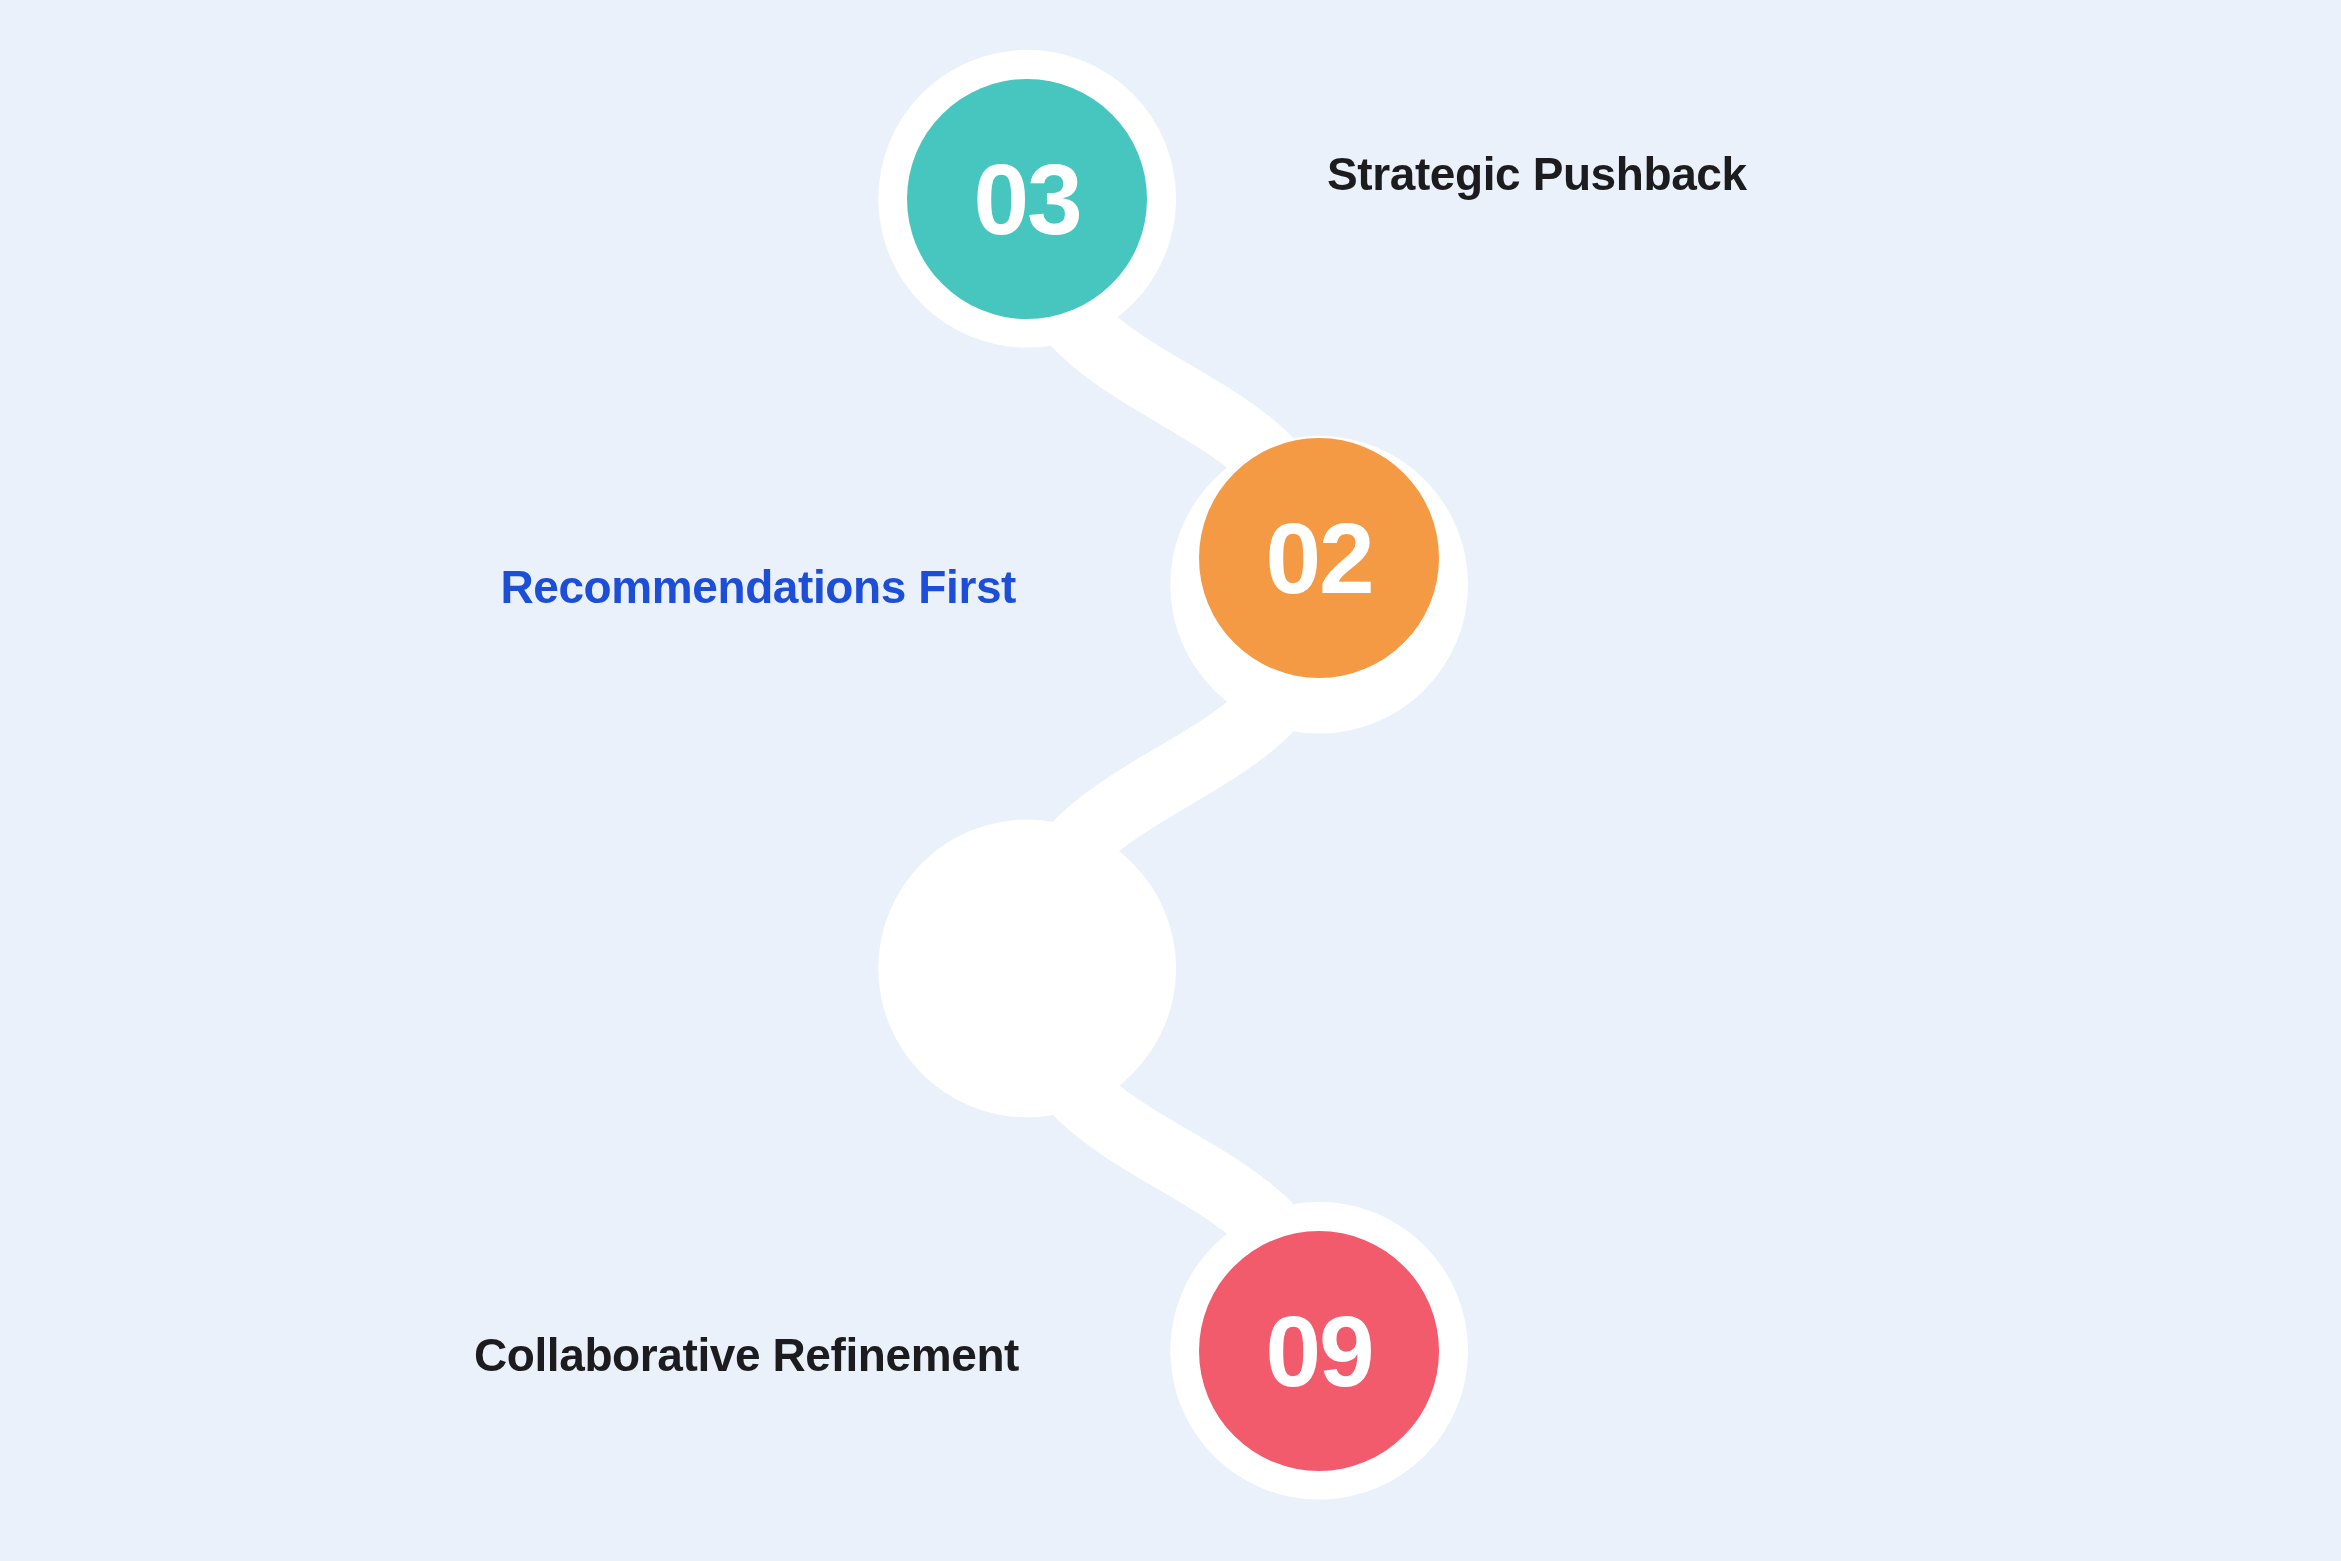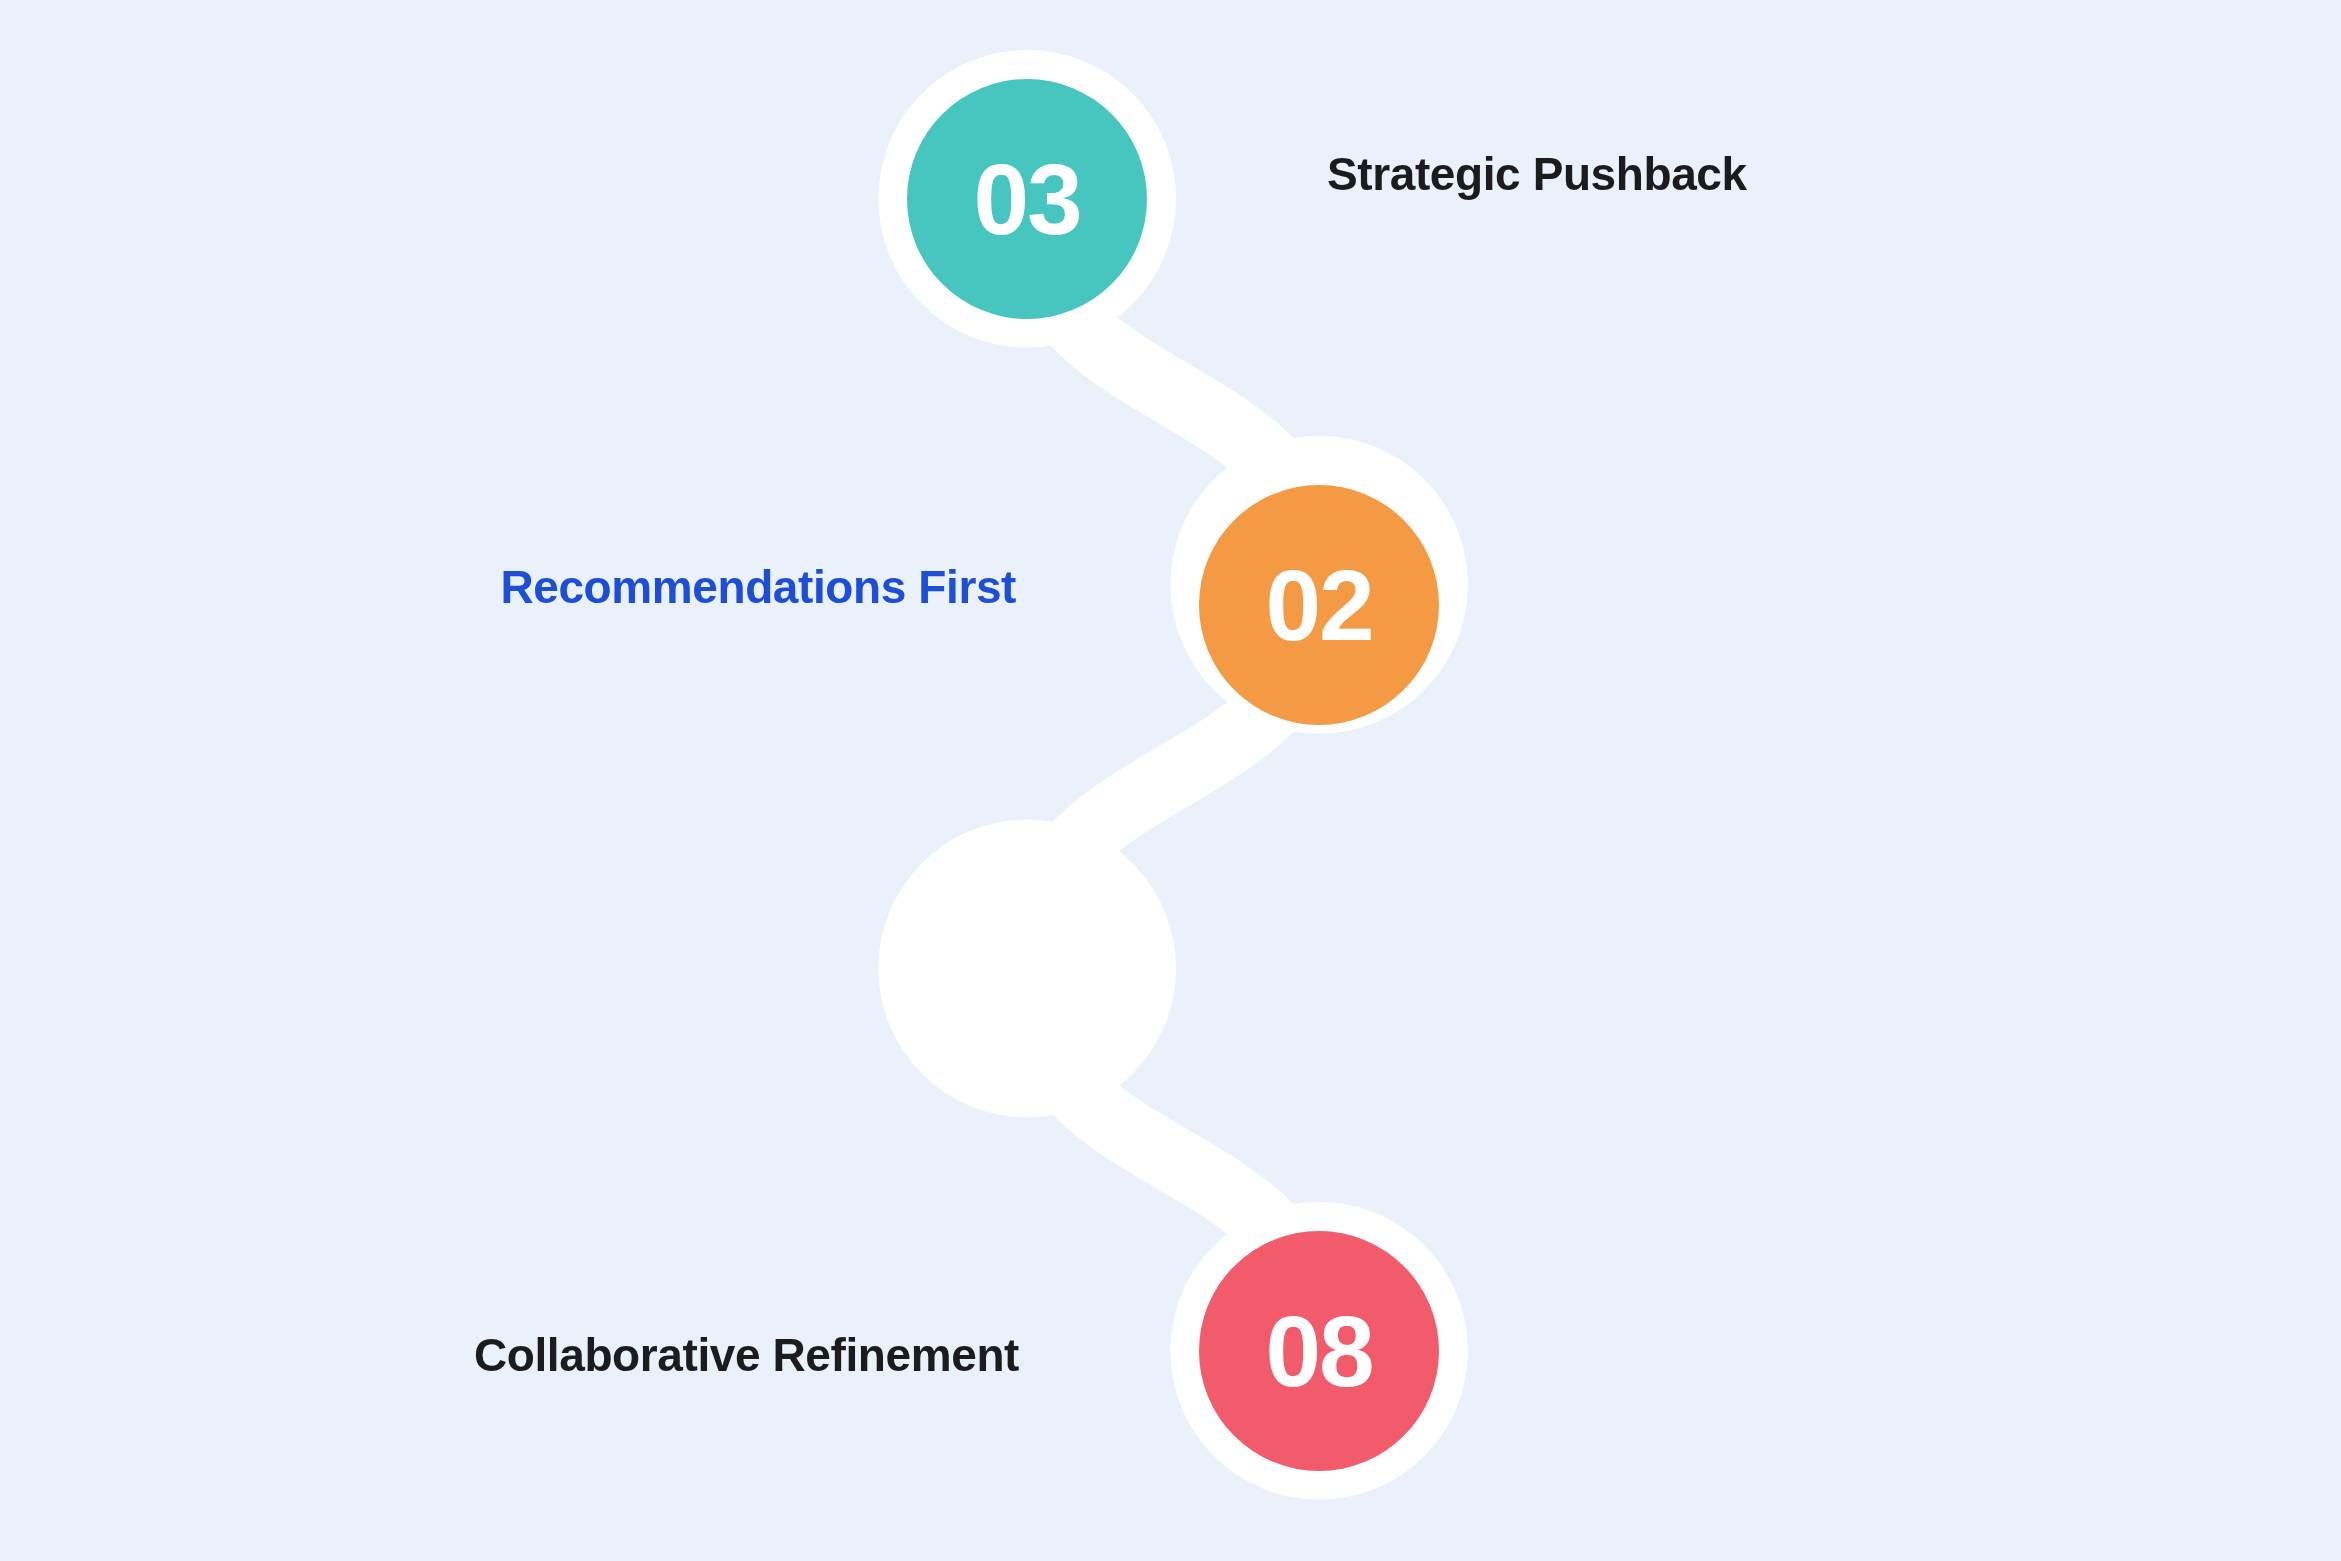--- a/index.html
+++ b/index.html
@@ -37,21 +37,21 @@
   .node {
     position: absolute;
     width: 240px;
     height: 240px;
     border-radius: 50%;
     display: flex;
     align-items: center;
     justify-content: center;
   }
   .node-1 { left: 907px; top: 79px;  }
-  .node-2 { left: 1199px; top: 485px; align-items: center;  }
+  .node-2 { left: 1199px; top: 438px; align-items: center;  }
   .node-3 { left: 907px; top: 849px; }
   .node-4 { left: 1199px; top: 1231px; }
   .node-number {
     color: #FFFFFF;
     font-size: 100px;
     font-weight: 700;
     letter-spacing: -2.2px;
     line-height: 1;
     user-select: none;
   }
@@ -90,21 +90,21 @@
   <div class="node node-1" data-bind-style="background-color:steps.0.color" style="background-color: rgb(71, 198, 191);">
     <span class="node-number" data-bind="steps.0.number" data-bind-style="color:colors.number_text" style="color: rgb(255, 255, 255);">03</span>
   </div>
 
   <div class="node node-2" data-bind-style="background-color:steps.1.color" style="background-color: rgb(245, 154, 68);">
     <span class="node-number" data-bind="steps.1.number" data-bind-style="color:colors.number_text" style="color: rgb(255, 255, 255);">02</span>
   </div>
 
 
   <div class="node node-4" data-bind-style="background-color:steps.3.color" style="background-color: rgb(241, 91, 108);">
-    <span class="node-number" data-bind="steps.3.number" data-bind-style="color:colors.number_text" style="color: rgb(255, 255, 255);">08</span>
+    <span class="node-number" data-bind="steps.3.number" data-bind-style="color:colors.number_text" style="color: rgb(255, 255, 255);">09</span>
   </div>
 
   <div class="step-label label-right label-1" data-bind="steps.0.label" data-bind-style="color:colors.label_text" style="color: rgb(28, 28, 30);">Strategic Pushback</div>
 
   <div class="step-label label-left label-2" data-bind="steps.1.label" data-bind-style="color:colors.label_text" style="color: #1d4ed8; margin-left: 28px;">Recommendations First</div>
 
 
   <div class="step-label label-left label-4" data-bind="steps.3.label" data-bind-style="color:colors.label_text" style="color: rgb(28, 28, 30);">Collaborative Refinement</div>
 
 </div>

